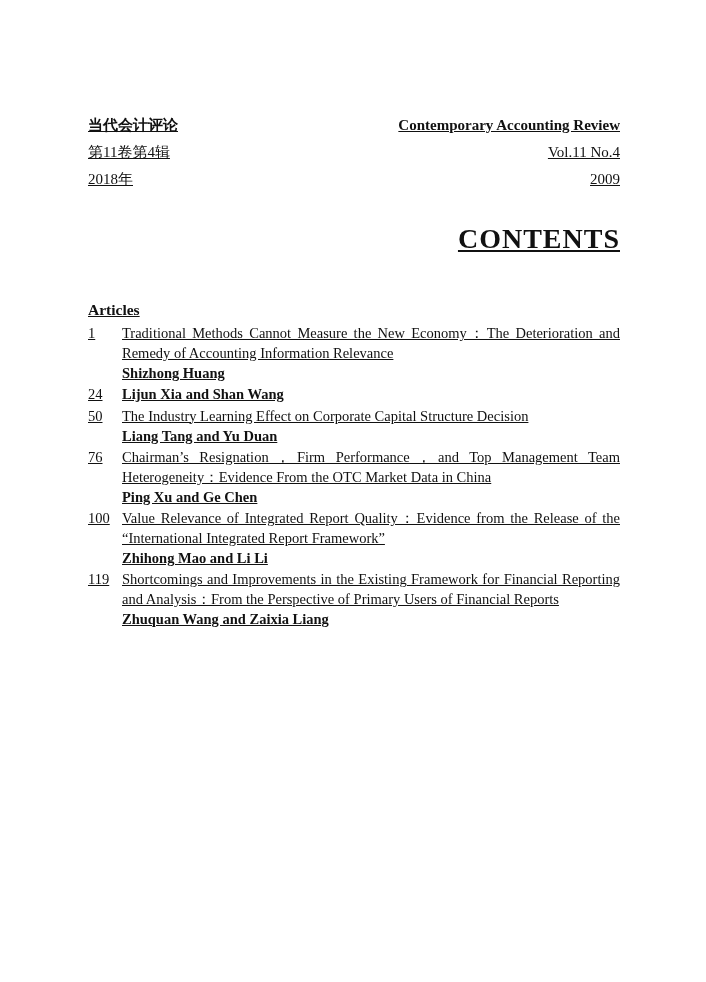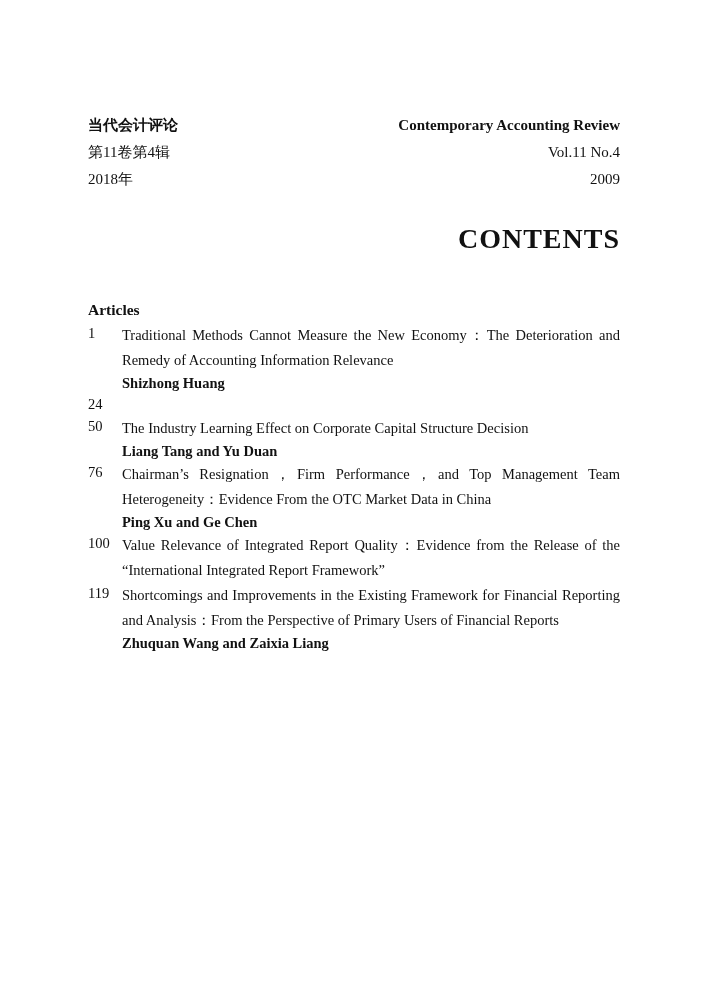--- a/index.html
+++ b/index.html
@@ -12,20 +12,21 @@
       height: 982px;
       font-family: "Liberation Serif", serif;
       color: #111111;
       overflow: hidden;
     }
     .page {
       box-sizing: border-box;
       width: 706px;
       height: 982px;
       padding: 112px 86px 0 88px;
+      text-decoration: underline;
     }
     .header {
       display: flex;
       justify-content: space-between;
       align-items: flex-start;
       font-size: 15px;
       line-height: 27px;
     }
     .header-left {
       text-align: left;
@@ -62,21 +63,21 @@
       width: 34px;
       flex: 0 0 34px;
       line-height: 21.3px;
     }
     .entry .body {
       flex: 1 1 auto;
       min-width: 0;
     }
     .entry .title {
       text-align: justify;
-      line-height: 25px;
+      line-height: 20px;
     }
     .entry .authors {
       font-weight: bold;
       line-height: 21.3px;
     }
   </style>
 </head>
 <body>
 
 <div class="page">
@@ -104,20 +105,21 @@
       <div class="num">1</div>
       <div class="body">
         <div class="title">Traditional Methods Cannot Measure the New Economy：The Deterioration and Remedy of Accounting Information Relevance</div>
         <div class="authors">Shizhong Huang</div>
       </div>
     </div>
 
     <div class="entry">
       <div class="num">24</div>
       <div class="body">
+        <div class="authors">Lijun Xia and Shan Wang</div>
       </div>
     </div>
 
     <div class="entry">
       <div class="num">50</div>
       <div class="body">
         <div class="title">The Industry Learning Effect on Corporate Capital Structure Decision</div>
         <div class="authors">Liang Tang and Yu Duan</div>
       </div>
     </div>
@@ -127,20 +129,21 @@
       <div class="body">
         <div class="title">Chairman’s Resignation，Firm Performance，and Top Management Team Heterogeneity：Evidence From the OTC Market Data in China</div>
         <div class="authors">Ping Xu and Ge Chen</div>
       </div>
     </div>
 
     <div class="entry">
       <div class="num">100</div>
       <div class="body">
         <div class="title">Value Relevance of Integrated Report Quality：Evidence from the Release of the “International Integrated Report Framework”</div>
+        <div class="authors">Zhihong Mao and Li Li</div>
       </div>
     </div>
 
     <div class="entry">
       <div class="num">119</div>
       <div class="body">
         <div class="title">Shortcomings and Improvements in the Existing Framework for Financial Reporting and Analysis：From the Perspective of Primary Users of Financial Reports</div>
         <div class="authors">Zhuquan Wang and Zaixia Liang</div>
       </div>
     </div>

